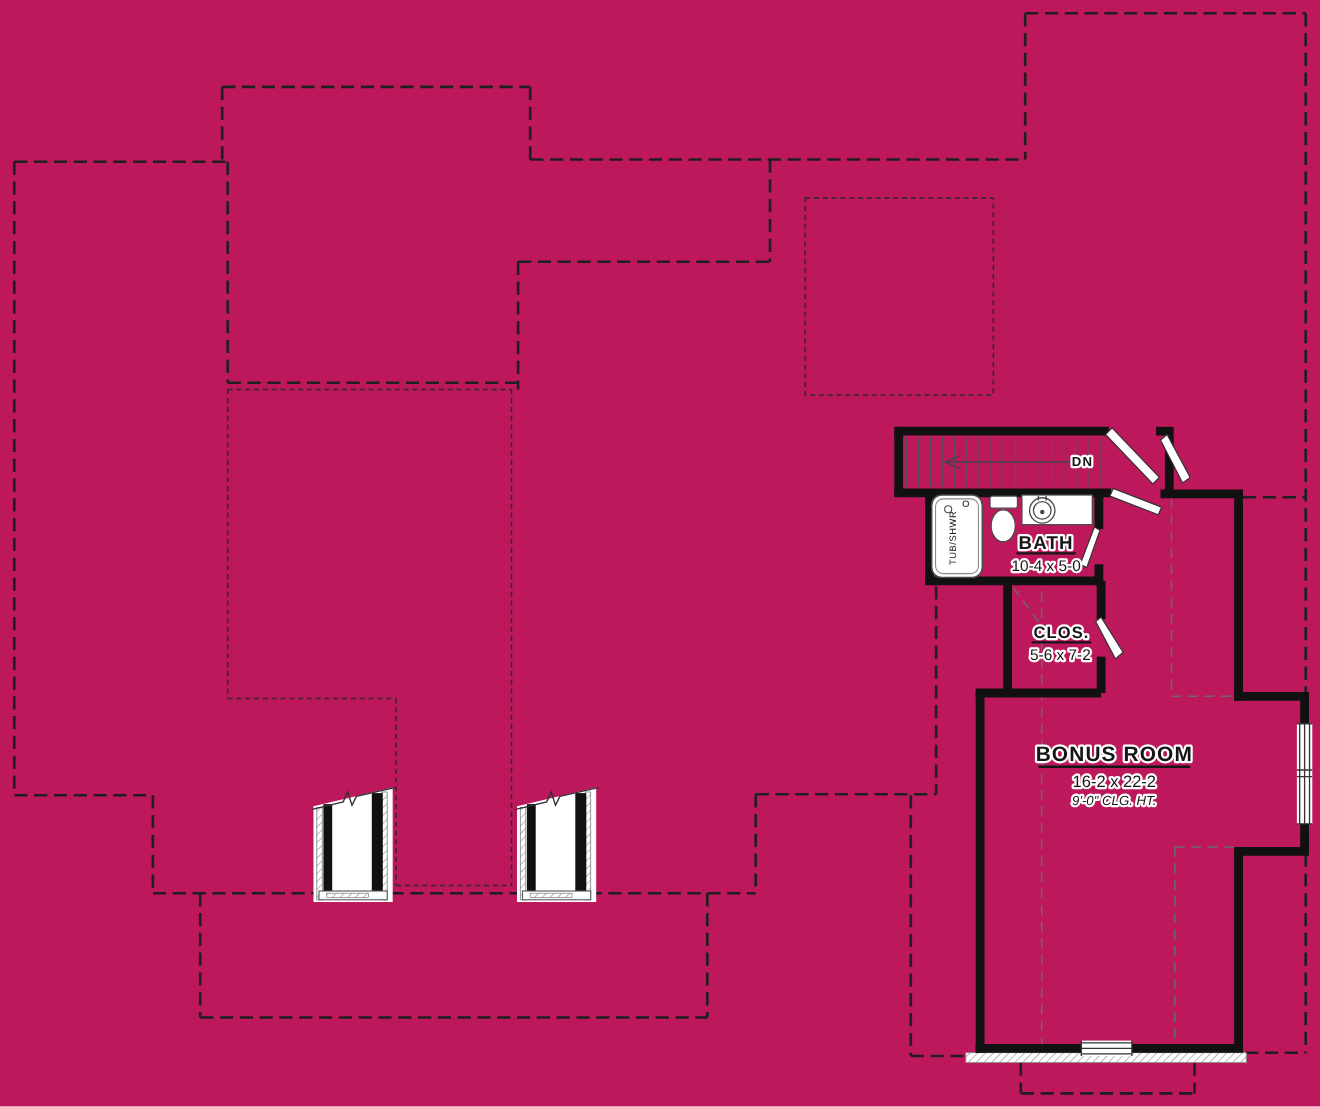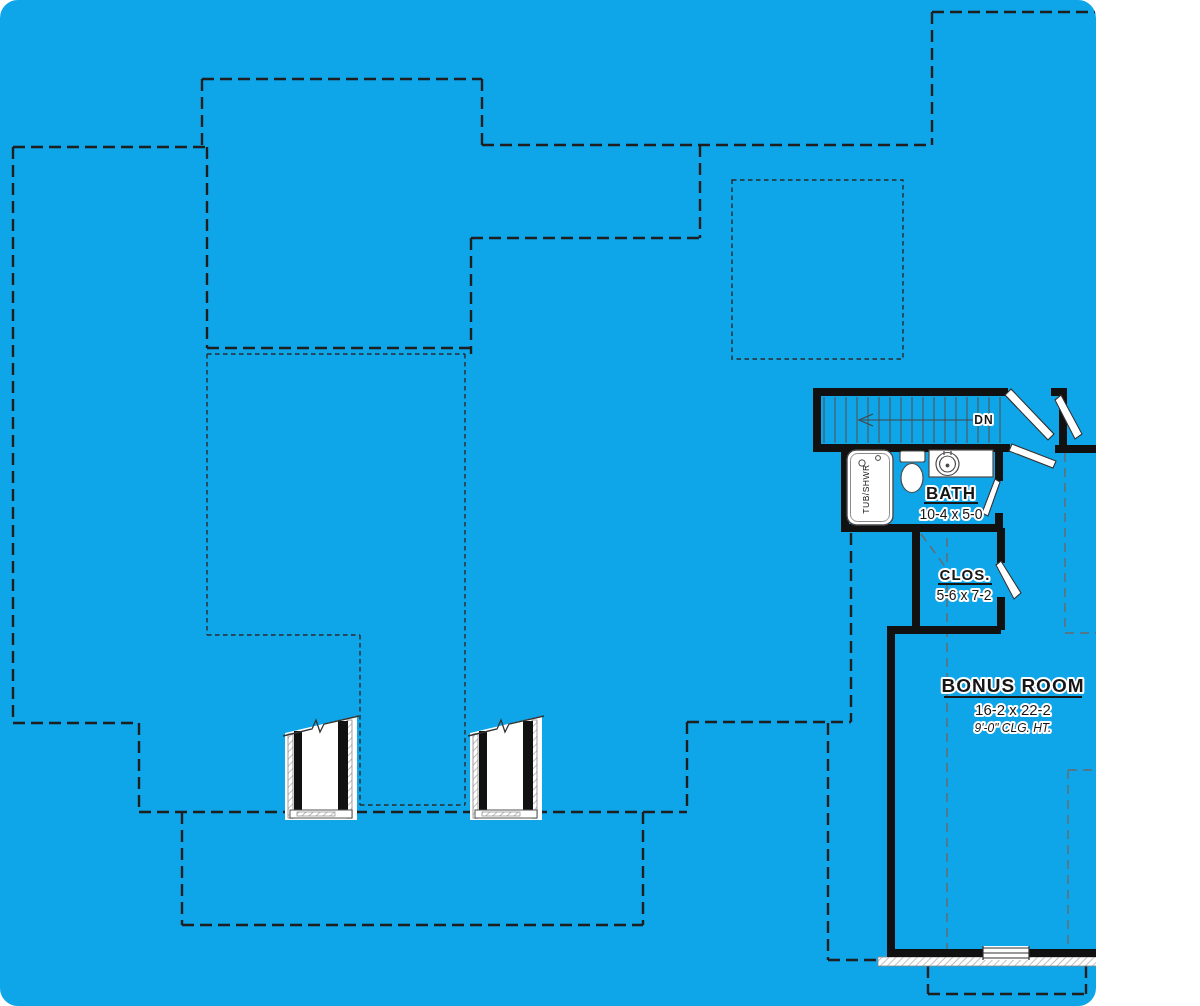--- a/index.html
+++ b/index.html
@@ -1,16 +1,16 @@
 <!DOCTYPE html>
 <html><head>
 <meta charset="utf-8">
 <style>
   html,body{margin:0;padding:0;background:#ffffff;}
-  .plan-wrap{width:1096px;height:1006px;background:#0ea5e9;position:relative;overflow:hidden;border-radius:18px;}
+  .plan-wrap{width:1200px;height:1006px;background:#be185d;position:relative;overflow:hidden;}
   svg text{font-family:"Liberation Sans","DejaVu Sans",sans-serif;fill:#161616;}
   .room-name{font-weight:bold;letter-spacing:1px;}
   .halo{paint-order:stroke;stroke:#ffffff;stroke-width:4px;stroke-linejoin:round;}
 </style>
 </head>
 <body>
 
 <div class="plan-wrap">
 <svg width="1200" height="1006" viewBox="0 0 1200 1006" xmlns="http://www.w3.org/2000/svg">
   <defs>

